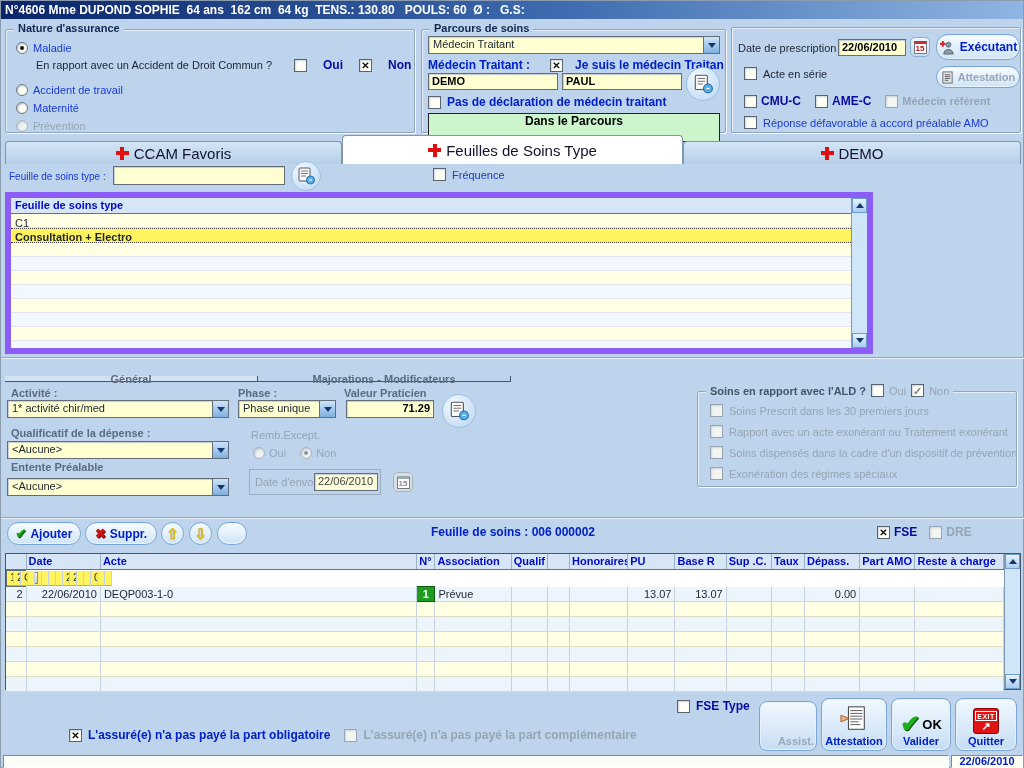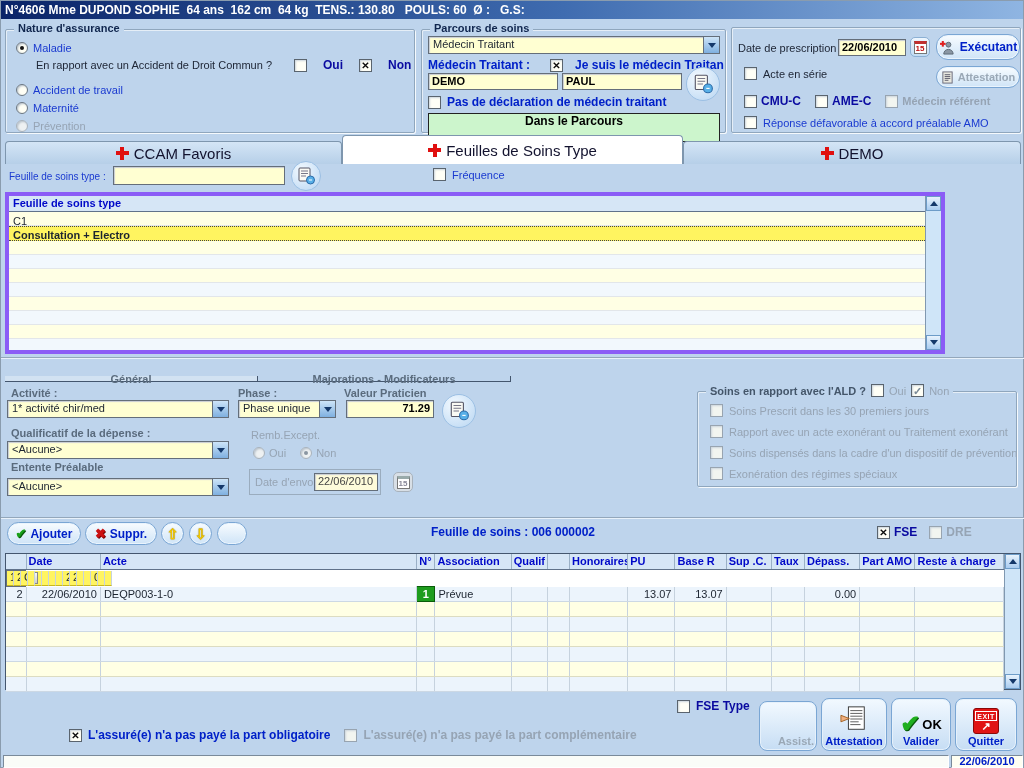--- a/index.html
+++ b/index.html
@@ -77,21 +77,21 @@
   
   .tab{position:absolute;display:flex;align-items:center;justify-content:center;gap:5px;
     background:linear-gradient(180deg,#d4e5f6,#b6cfe8);border:1px solid #7e96ae;border-bottom:none;
     border-radius:4px 4px 0 0;font-size:15px;color:#12122e;}
   .tab.active{background:#fff;z-index:2;}
   .rcross{position:relative;width:13px;height:13px;flex:none;}
   .rcross::before{content:"";position:absolute;left:4.5px;top:0;width:4px;height:13px;background:#e01010;}
   .rcross::after{content:"";position:absolute;left:0;top:4.5px;width:13px;height:4px;background:#e01010;}
 
   
-  .fstlist{position:absolute;left:4px;top:191px;width:940px;height:162px;background:#fff;border:4px solid #8b5cf6;display:flex;}
+  .fstlist{position:absolute;left:4px;top:191px;width:868px;height:162px;background:#fff;border:6px solid #8b5cf6;display:flex;}
   .fstbody{flex:1;overflow:hidden;}
   .fsthdr{height:16px;background:#d6e6f6;border-bottom:1px solid #60728a;color:#0008c8;font-weight:bold;padding:1px 4px;}
   .lrow{height:14px;line-height:14px;padding:2px 4px;border-bottom:1px solid #e2e6ea;overflow:hidden;font-size:11px;}
   .lrow.ly{background:#ffffe4;}
   .lrow.lb{background:#f2f8fd;}
   .lrow.lsel{background:#fff460;font-weight:bold;border-top:1px dotted #444;border-bottom:1px dotted #444;height:15px;line-height:13px;}
 
   
   .vsb{width:16px;flex:none;display:flex;flex-direction:column;border-left:1px solid #8098b0;background:#cfe5f8;}
   .sbtn{height:15px;background:linear-gradient(180deg,#e8f3fd,#a9ccf0);border:1px solid #6d9cc8;

